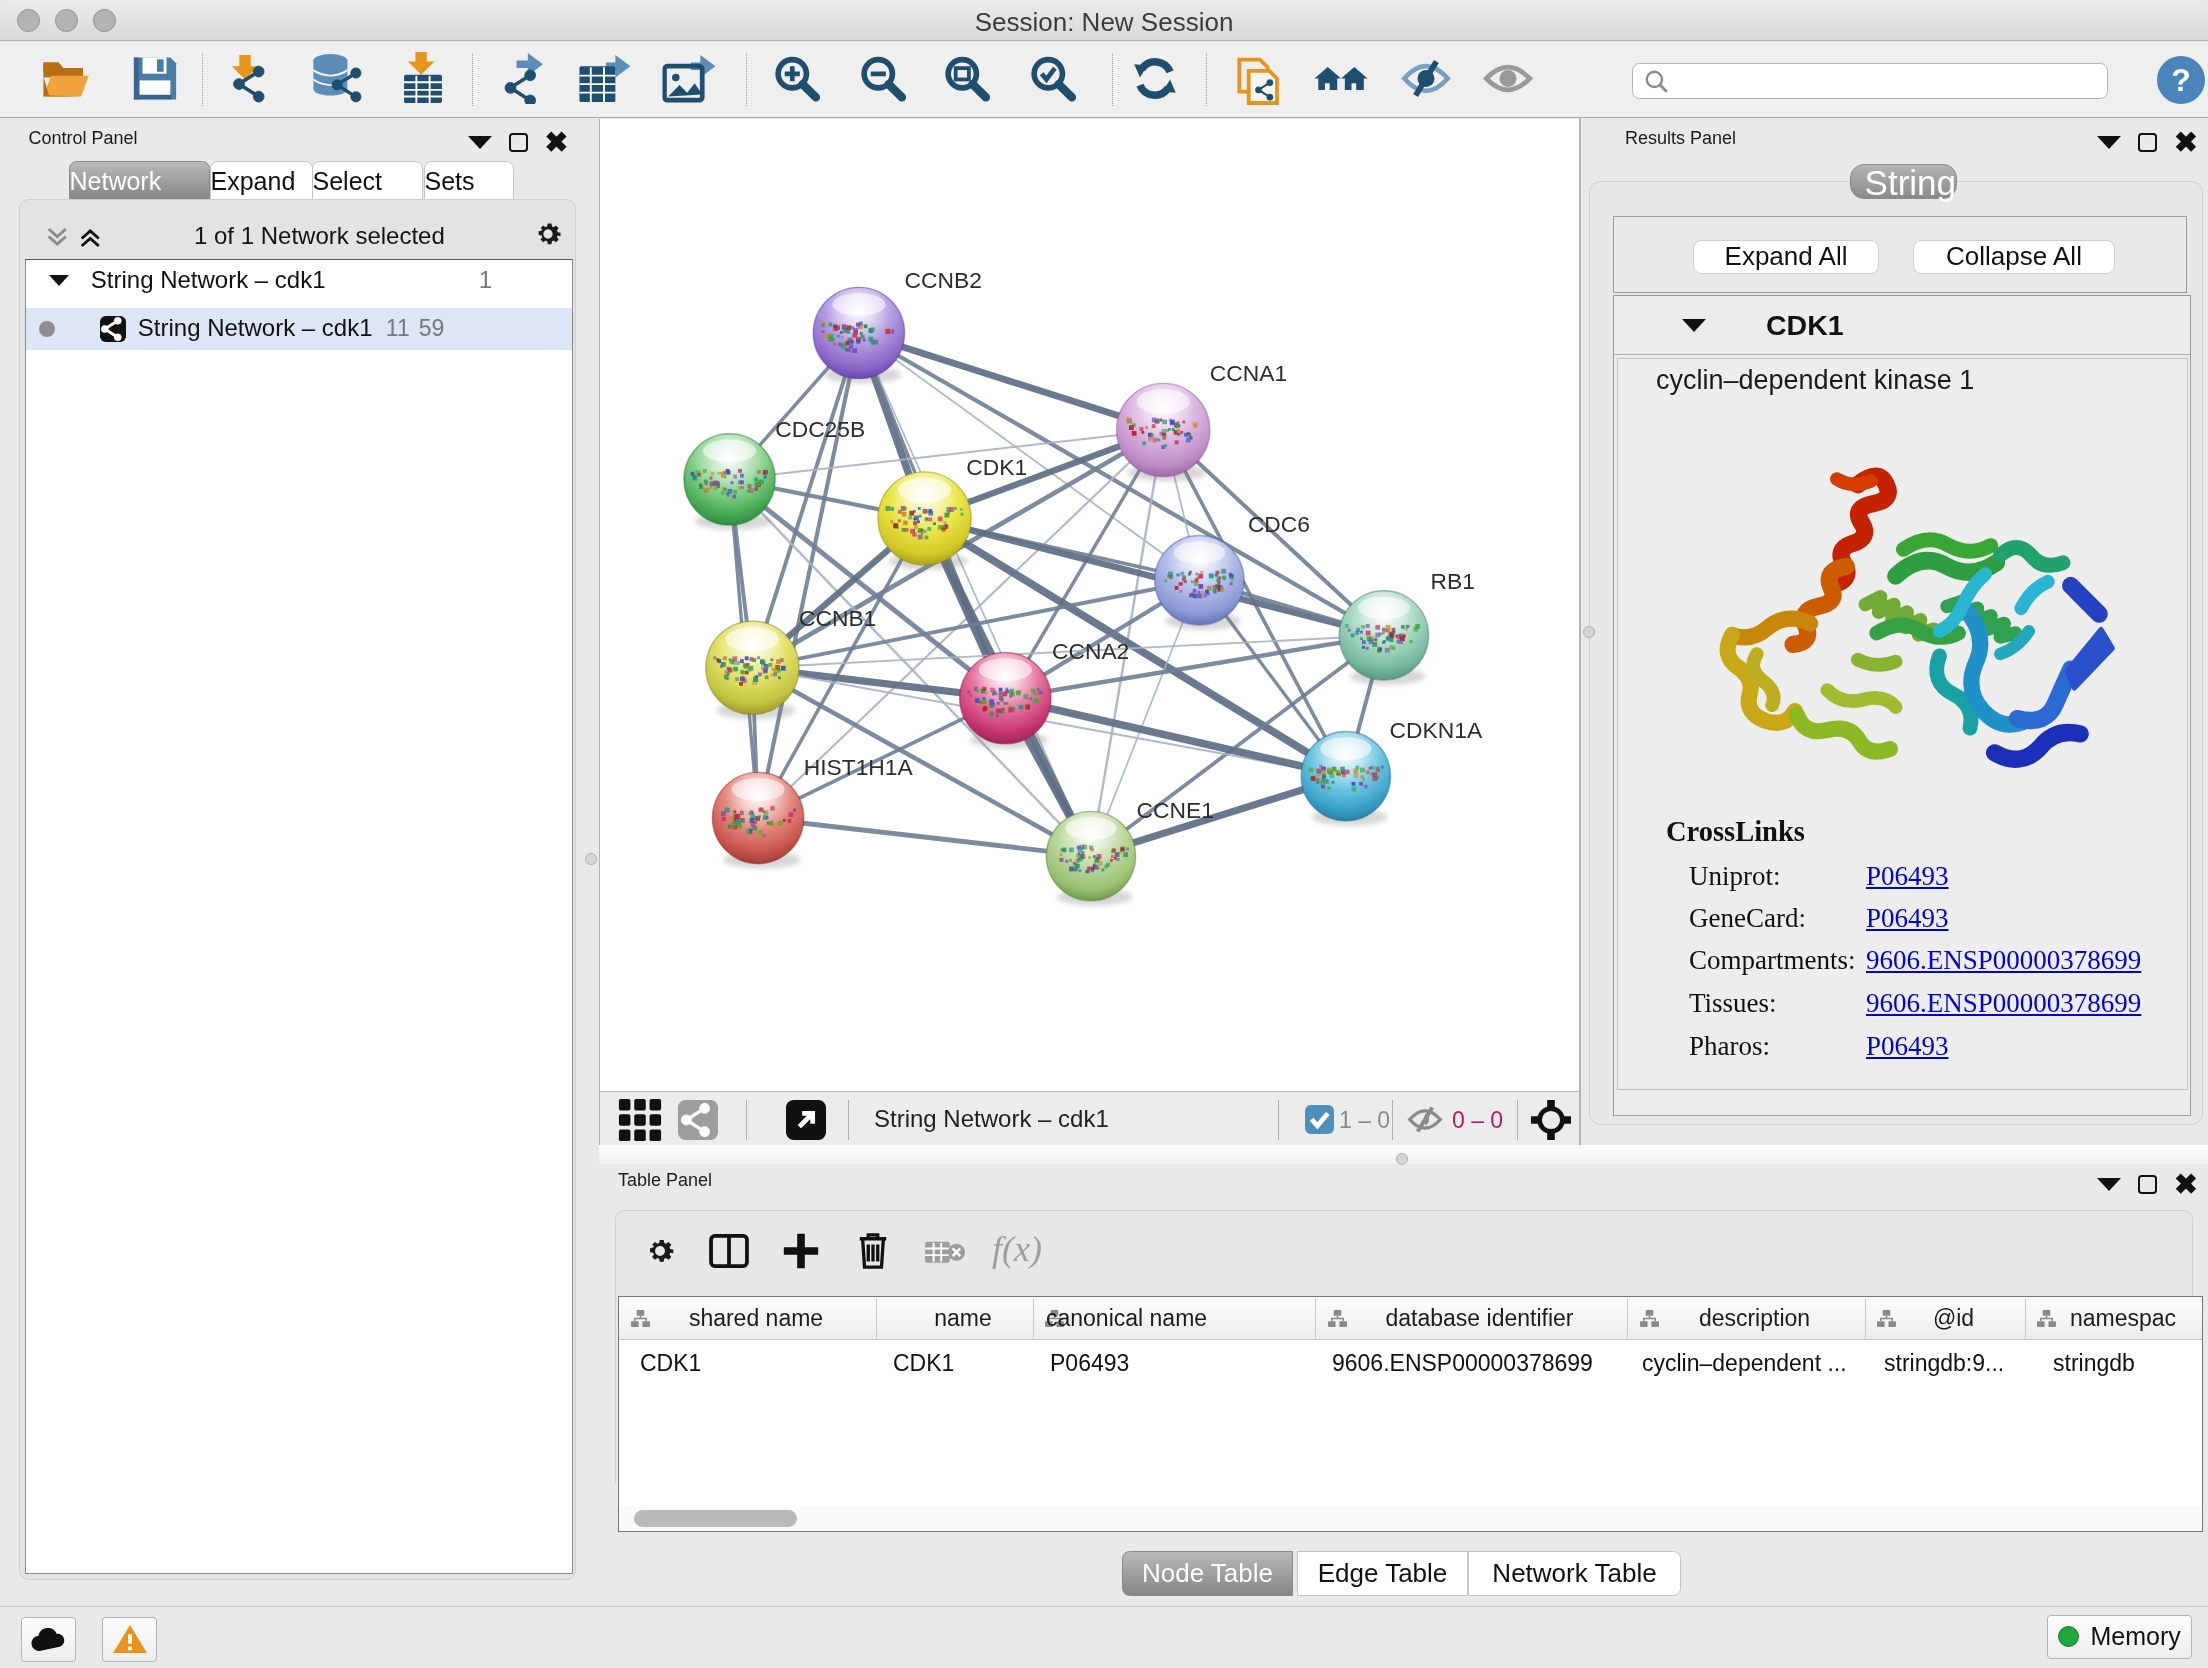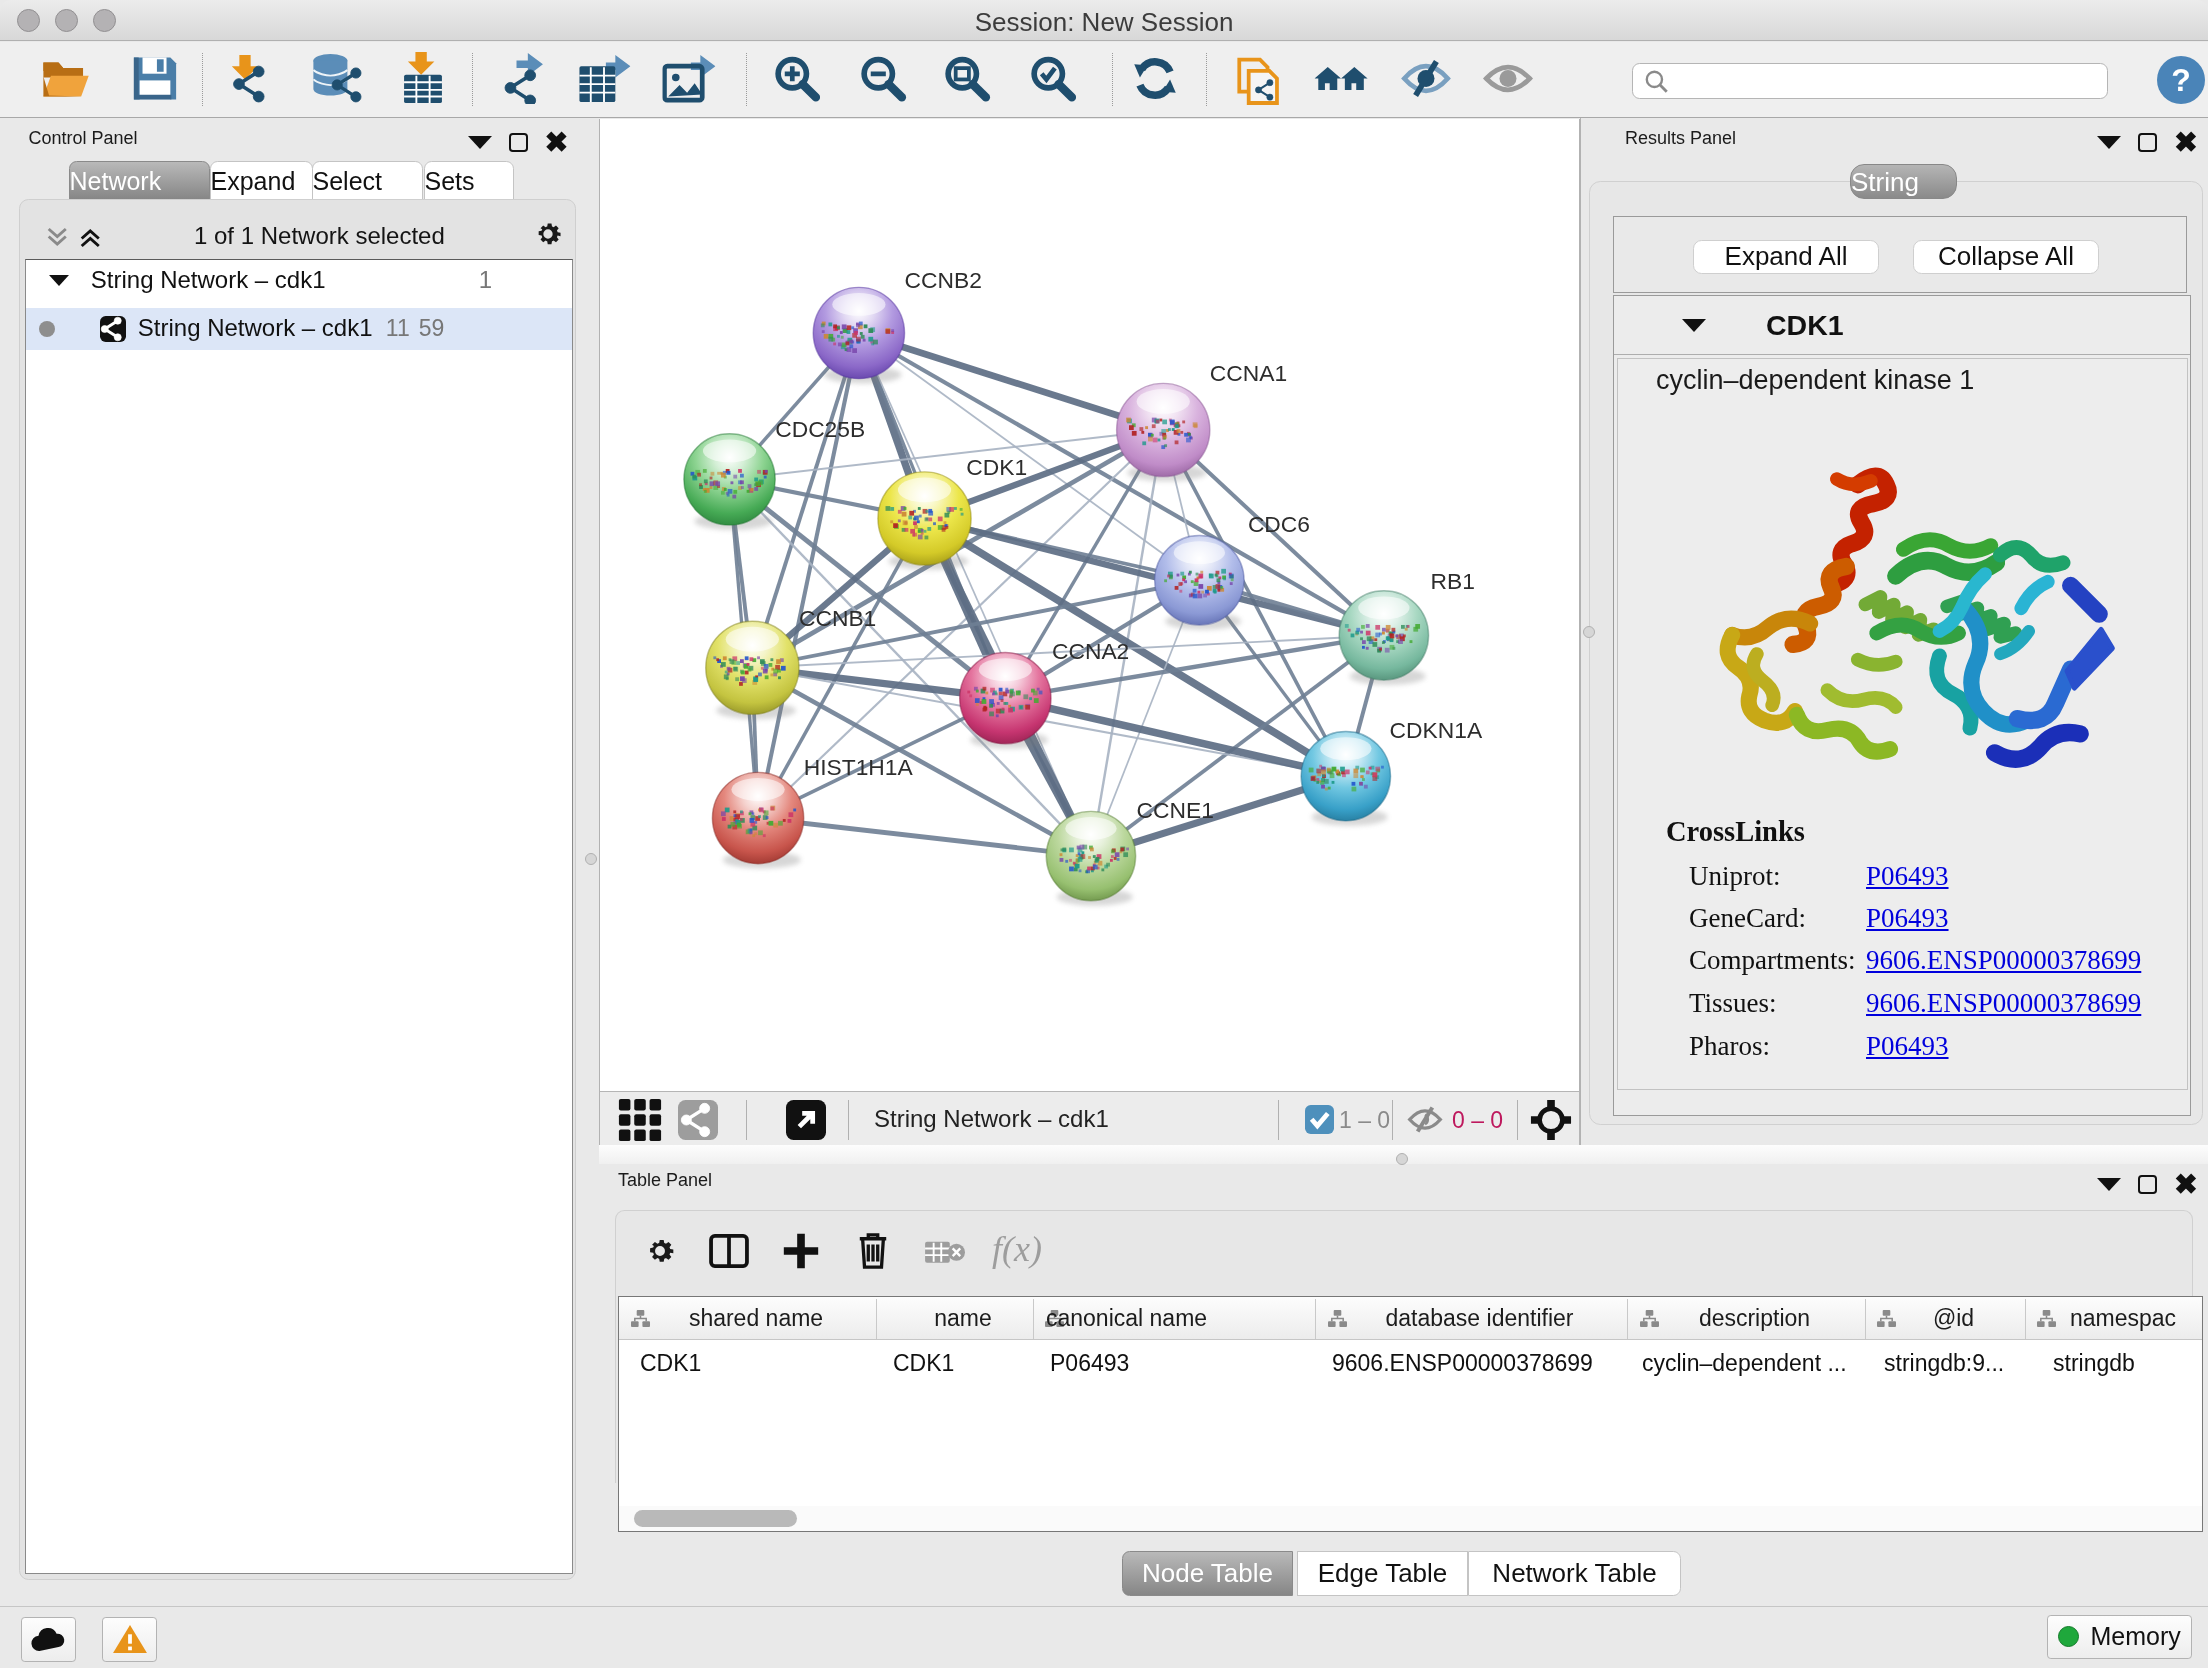--- a/index.html
+++ b/index.html
@@ -25,21 +25,21 @@
 #cplist{position:absolute;left:4.8px;top:59px;width:548px;height:1315px;background:#fff;border:1px solid #8a8a8a;border-top:1.9px solid #5a5a5a}
 .row1{position:absolute;left:0;top:5.7px;width:100%;height:36px;font-size:24px;color:#111}
 .rowsel{position:absolute;left:0;top:48px;width:100%;height:42px;background:#dce6f7;font-size:24px;color:#111}
 
 #netview{left:599px;top:119px;width:981px;height:972px;background:#fff;border-left:1px solid #b2b2b2;border-right:1px solid #b2b2b2}
 #nettb{left:599px;top:1091px;width:981px;height:55px;background:#ececec;border:1px solid #b5b5b5;border-left:1px solid #b2b2b2}
 .ntsep{position:absolute;top:7.6px;height:40px;border-left:1px solid #b0b0b0}
 
 #rpanel{left:1580px;top:118px;width:629px;height:1044px;background:#e9e9e9;border-left:1px solid #b2b2b2}
 #rcontainer{position:absolute;left:7.6px;top:63px;width:614px;height:944px;background:#e7e7e7;border:1px solid #d0d0d0;border-radius:11.4px}
-#stringtab{position:absolute;left:269px;top:46px;width:107px;height:35px;background:linear-gradient(#b5b5b5,#8a8a8a);border:1px solid #888;border-radius:14px;color:#fff;font-size:26px;text-align:left;line-height:35px}
+#stringtab{position:absolute;left:269px;top:46px;width:107px;height:35px;background:linear-gradient(#b5b5b5,#8a8a8a);border:1px solid #888;border-radius:14px;color:#fff;font-size:35px;text-align:right;line-height:35px}
 #rbox1{position:absolute;left:1613px;top:216px;width:574px;height:77px;background:#e9e9e9;border:1px solid #9a9a9a}
 .rbtn{position:absolute;top:23px;height:34px;background:#fff;border:1px solid #cfcfcf;border-radius:8.6px;font-size:26px;text-align:center;color:#111}
 #rbox2{position:absolute;left:1613px;top:295px;width:578px;height:821px;background:#ececec;border:1px solid #9a9a9a}
 #cdkhead{position:absolute;left:1614px;top:296px;width:576px;height:59px;border-bottom:1px solid #adadad;background:#ececec}
 #rinner{position:absolute;left:1617px;top:358px;width:571px;height:732px;background:#ededed;border:1px solid #c2c2c2}
 .ser{font-family:"Liberation Serif",serif}
 .crossrow{position:absolute;font-size:27px;color:#111}
 .crosslink{color:#0000dd;text-decoration:underline}
 
 #tpanel{left:599px;top:1162px;width:1609px;height:444px;background:#e9e9e9}
@@ -1251,21 +1251,21 @@
     <div class="pbtns" style="left:516px;top:15px">
       <div class="tri"></div>
       <div class="sq"></div>
       <div class="xx">✖</div>
     </div>
     <div id="rcontainer"></div>
     <div id="stringtab">String</div>
   </div>
 <div id="rbox1" class="abs">
     <div class="rbtn" style="left:79px;width:186px">Expand All</div>
-    <div class="rbtn" style="left:299px;width:186px">Collapse All</div>
+    <div class="rbtn" style="left:299px;width:202px">Collapse All</div>
   </div>
 <div id="rbox2" class="abs"></div>
 <div id="cdkhead" class="abs">
     <div class="tri" style="position:absolute;left:68px;top:23px"></div>
     <span style="position:absolute;left:152px;top:13.3px;font-size:28.5px;font-weight:bold;color:#111">CDK1</span>
   </div>
 <div id="rinner" class="abs">
     <span style="position:absolute;left:38px;top:5.7px;font-size:27px;color:#1a1a1a">cyclin–dependent kinase 1</span>
   </div>
 <svg width="409" height="328" viewBox="0 0 430 345" style="position:absolute;left:1715;top:460">

